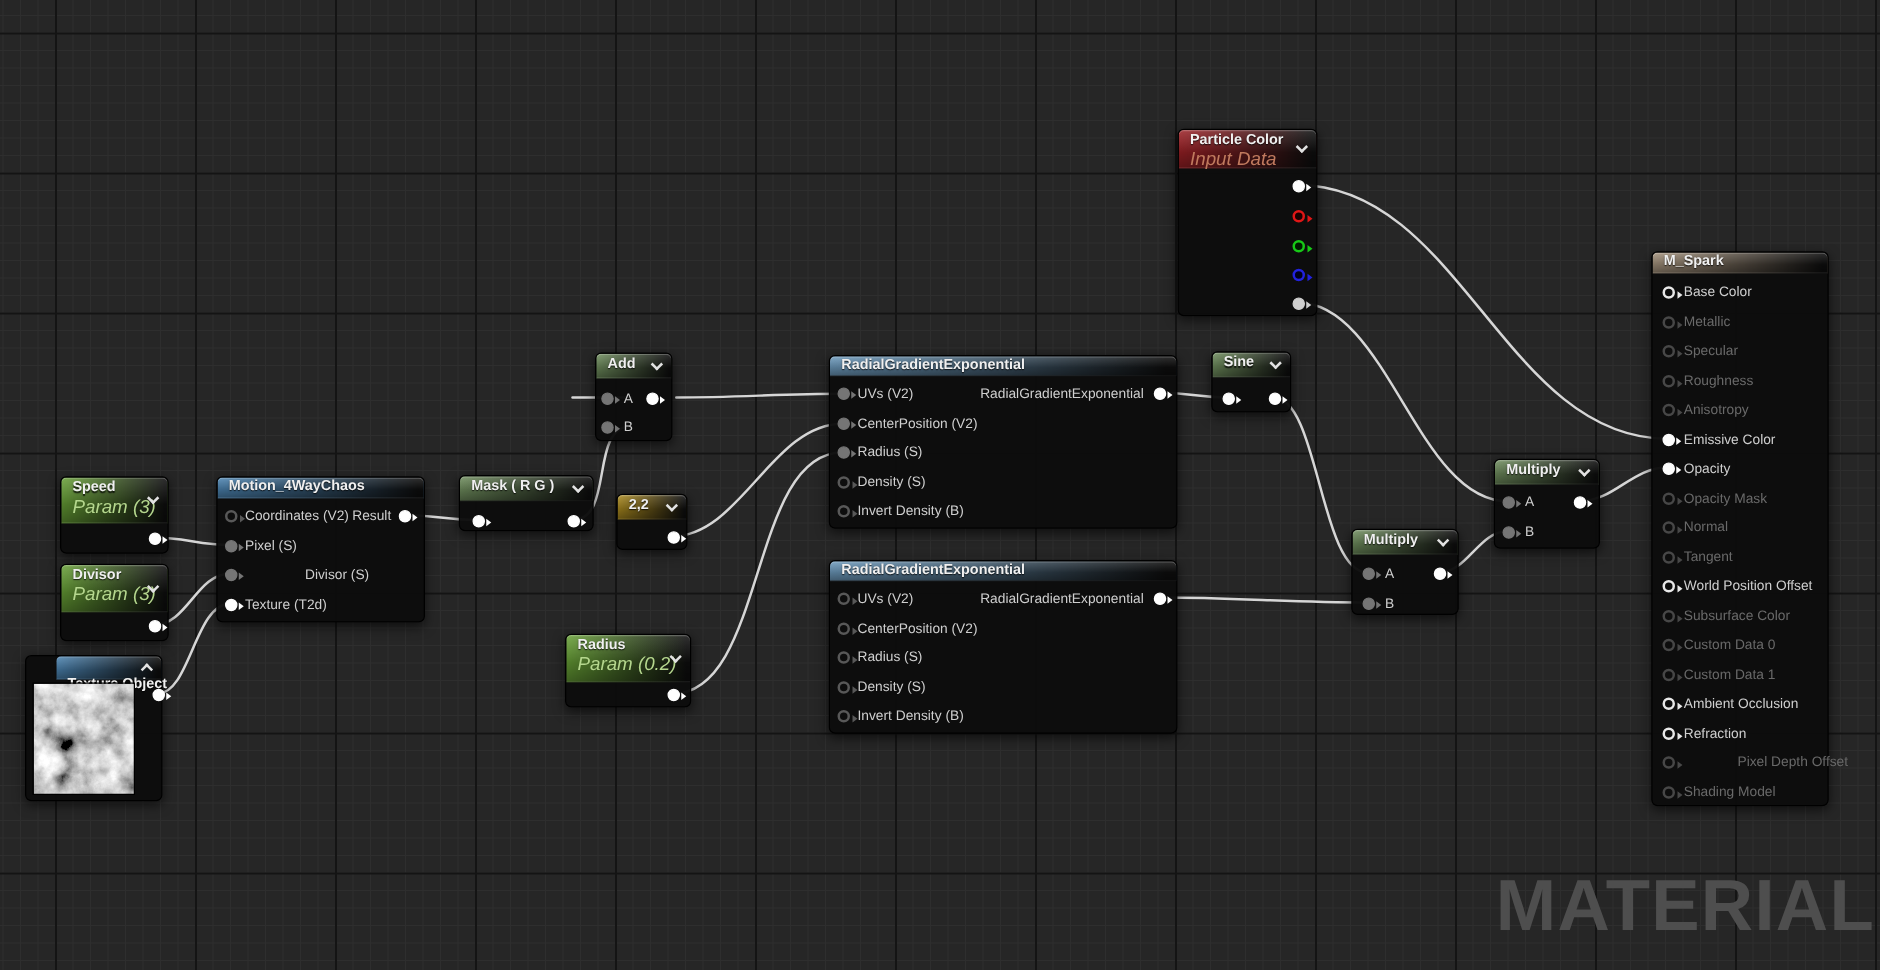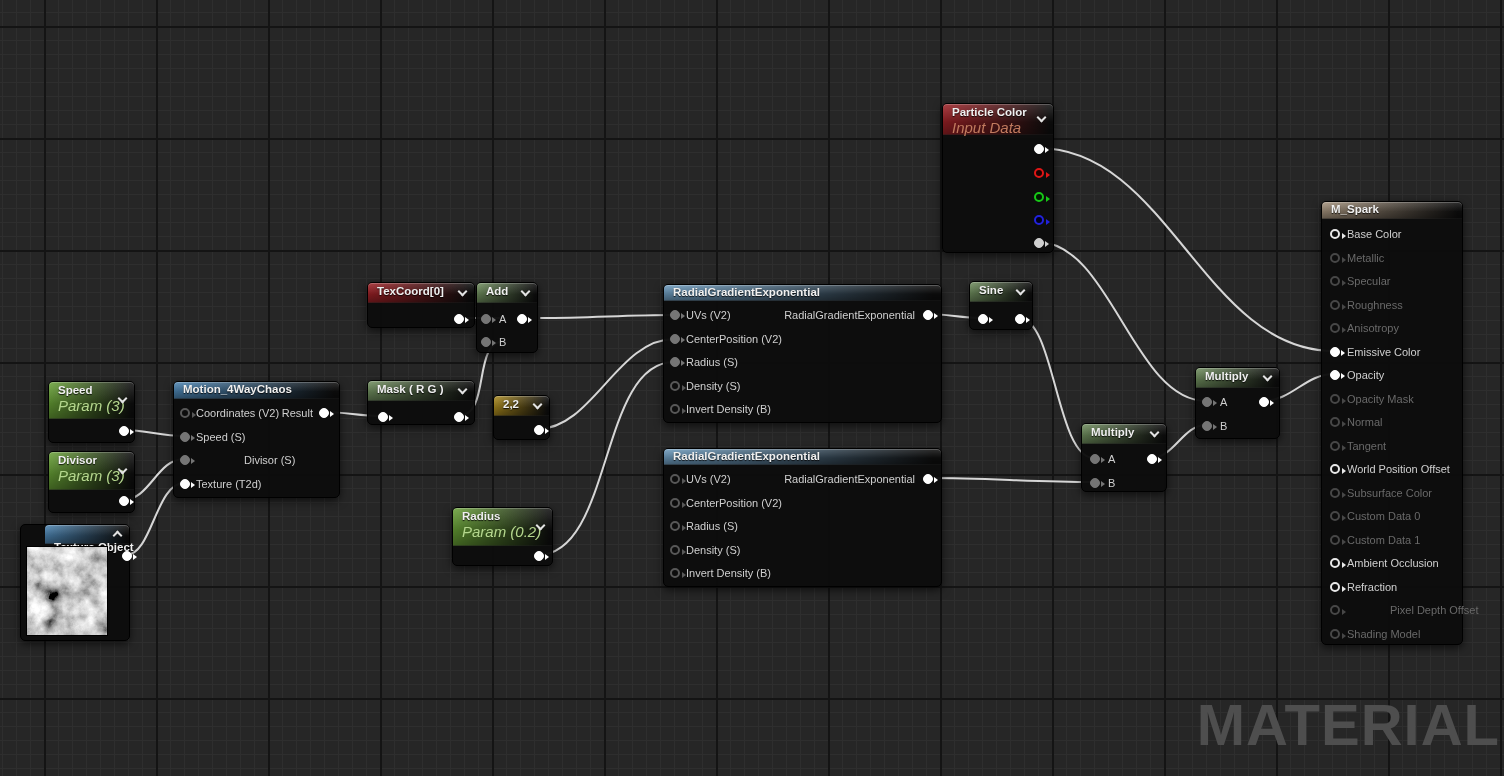--- a/index.html
+++ b/index.html
@@ -98,27 +98,20 @@
       <span class="subtitle sub-red">Input Data</span>
       <span class="chev"></span>
     </div>
     <span class="pin wfill" style="left:91px;top:40px;"></span>
     <span class="pin pred" style="left:91px;top:64px;"></span>
     <span class="pin pgreen" style="left:91px;top:88px;"></span>
     <span class="pin pblue" style="left:91px;top:111px;"></span>
     <span class="pin lfill" style="left:91px;top:134px;"></span>
   </div>
 
-  <div class="node" style="left:367px;top:282px;width:108px;height:46px;">
-    <div class="hdr hdr-red" style="height:20px;">
-      <span class="title">TexCoord[0]</span>
-      <span class="chev"></span>
-    </div>
-    <span class="pin out" style="left:86px;top:31px;"></span>
-  </div>
 
   <div class="node" style="left:476px;top:282px;width:62px;height:71px;">
     <div class="hdr hdr-fn" style="height:20px;">
       <span class="title">Add</span>
       <span class="chev"></span>
     </div>
     <span class="pin gfill" style="left:4px;top:31px;"></span>
     <span class="plabel" style="left:22px;top:30px;">A</span>
     <span class="pin gfill" style="left:4px;top:54px;"></span>
     <span class="plabel" style="left:22px;top:53px;">B</span>
@@ -231,21 +224,21 @@
 
   <div class="node" style="left:173px;top:381px;width:167px;height:117px;">
     <div class="hdr hdr-blue" style="height:17px;padding-top:1px;">
       <span class="title">Motion_4WayChaos</span>
     </div>
     <span class="pin hollow" style="left:6px;top:26px;"></span>
     <span class="plabel" style="left:22px;top:25px;">Coordinates (V2)</span>
     <span class="plabel right" style="right:26px;top:25px;">Result</span>
     <span class="pin out" style="left:145px;top:26px;"></span>
     <span class="pin gfill" style="left:6px;top:50px;"></span>
-    <span class="plabel" style="left:22px;top:49px;">Speed (S)</span>
+    <span class="plabel" style="left:22px;top:49px;">Pixel (S)</span>
     <span class="pin gfill" style="left:6px;top:73px;"></span>
     <span class="plabel" style="left:22px;top:72px;padding-left:48px;">Divisor (S)</span>
     <span class="pin wfill" style="left:6px;top:97px;"></span>
     <span class="plabel" style="left:22px;top:96px;">Texture (T2d)</span>
   </div>
 
   <div class="node" style="left:20px;top:524px;width:110px;height:117px;">
     <div class="hdr hdr-blue" style="height:19px;padding-top:16px;margin-left:24px;">
       <span class="title">Texture Object</span>
       <span class="chev up"></span>

